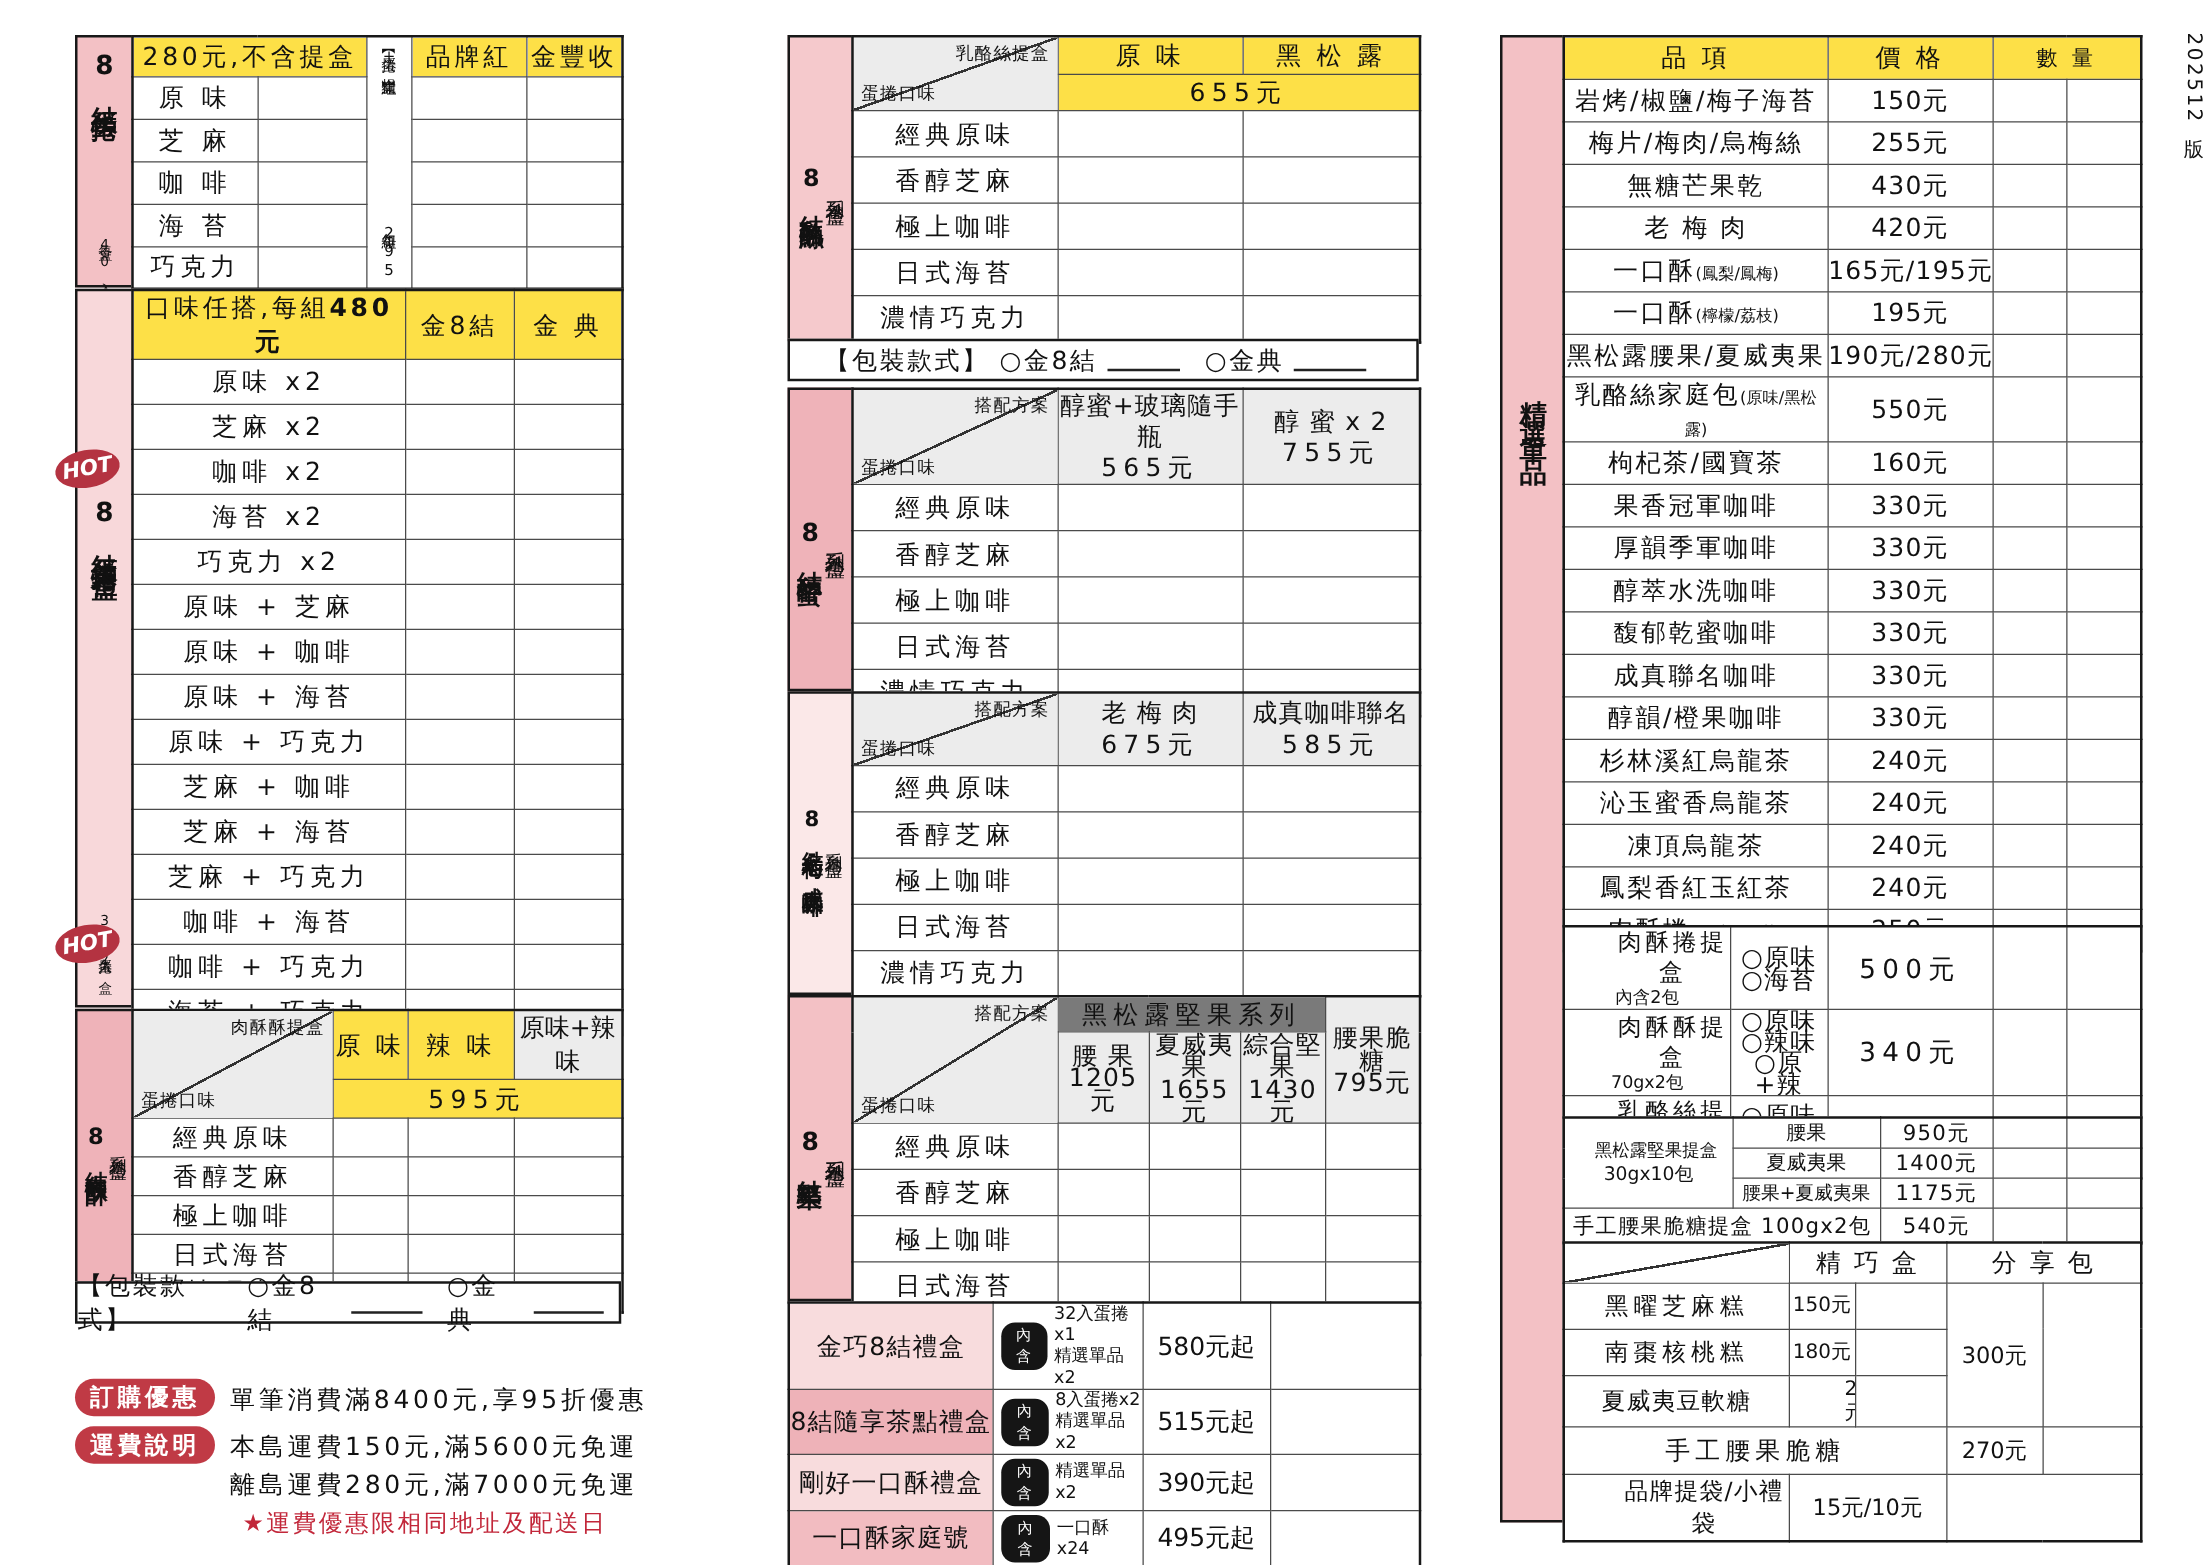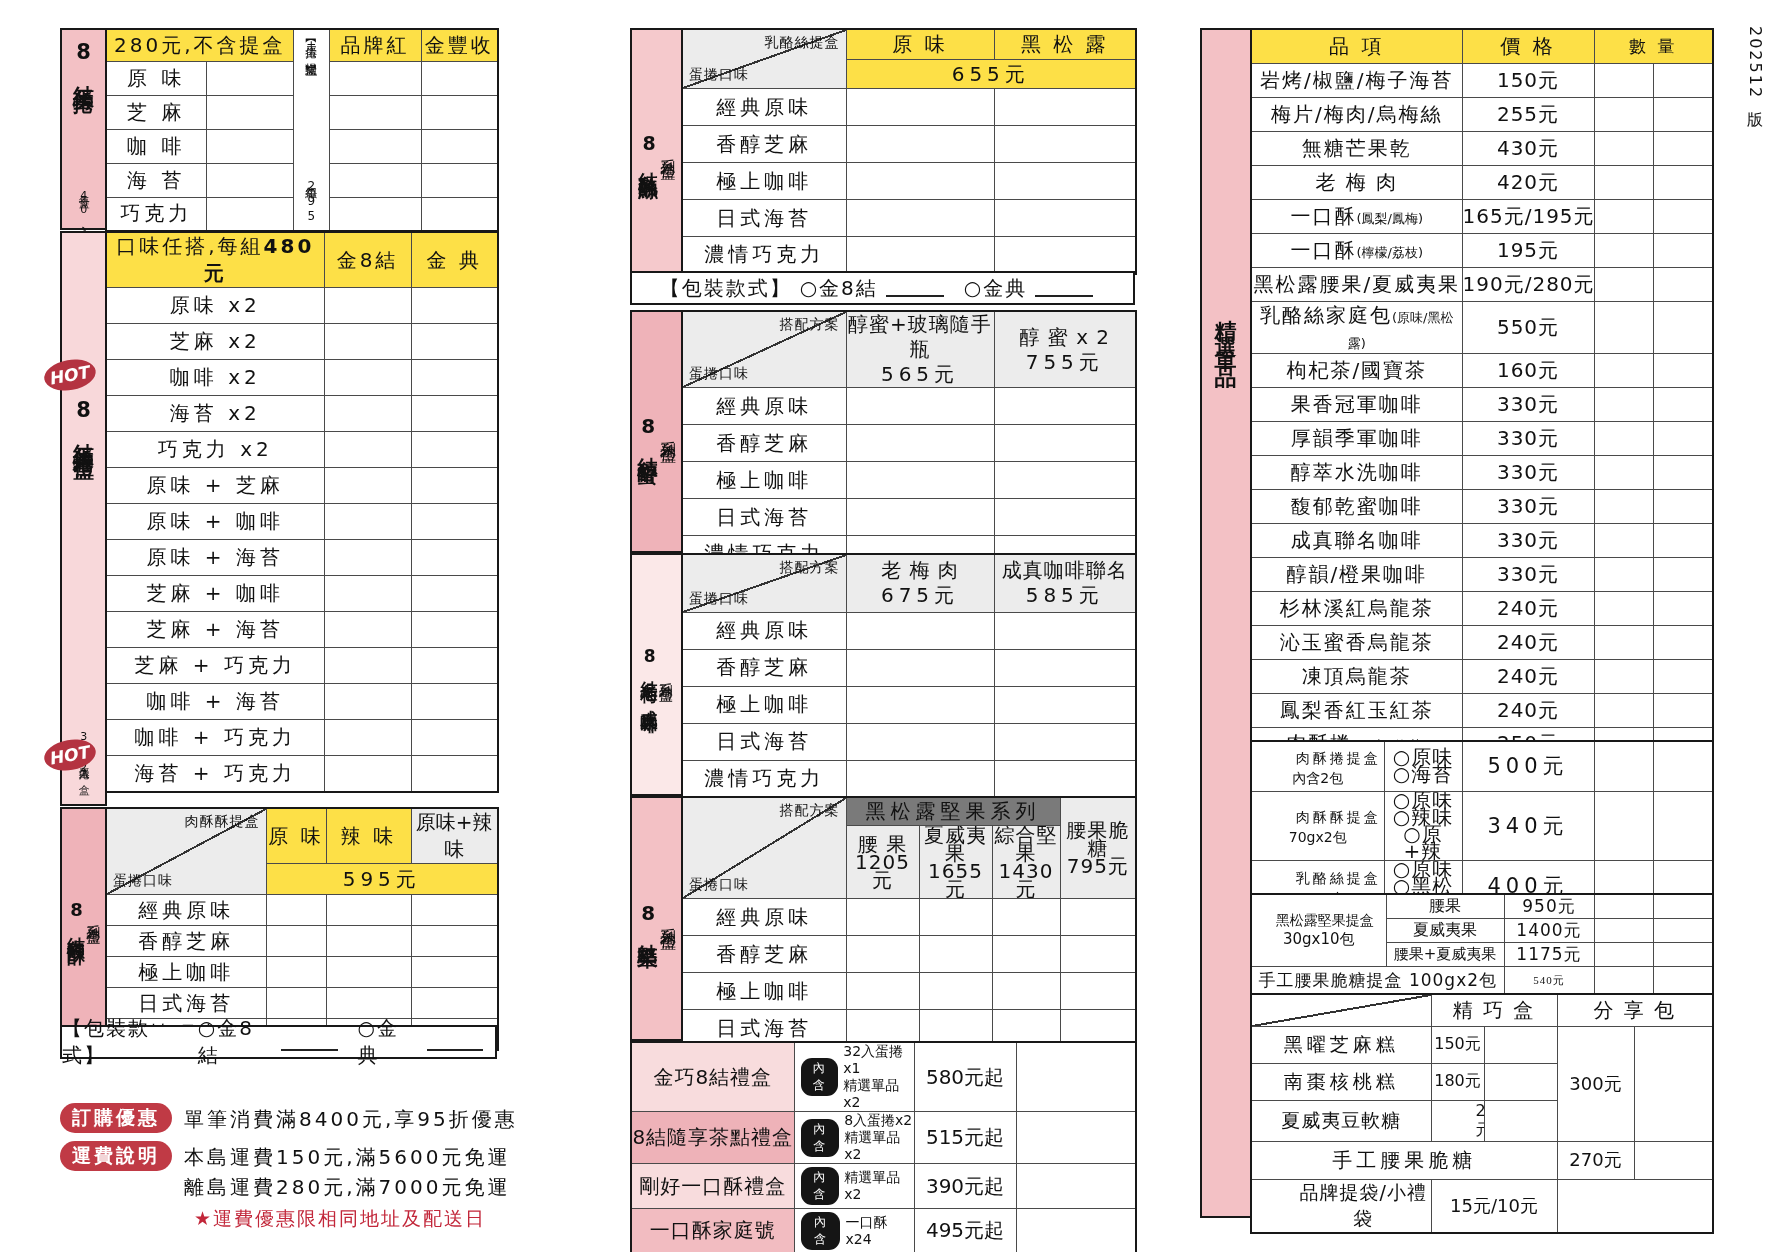--- a/index.html
+++ b/index.html
@@ -43,21 +43,21 @@
   
   .packfoot{position:absolute;border:2px solid #181818;background:#fff;display:flex;align-items:center;justify-content:center;gap:8px;font-size:20px;letter-spacing:2px;box-sizing:border-box;}
   .ul{width:58px;border-bottom:2px solid #222;height:15px;margin-right:12px;}
   .nbadge2{position:absolute;background:#c03a45;color:#fff;border-radius:16px;width:112px;height:30px;display:flex;align-items:center;justify-content:center;font-size:19px;letter-spacing:3px;font-weight:bold;}
   .ntext{position:absolute;font-size:20px;letter-spacing:3px;color:#111;white-space:nowrap;}
   .star{color:#c2273a;font-size:19px;letter-spacing:2px;}
   
   .rn{position:relative;font-size:19px;letter-spacing:2px;}
   .rnote{font-size:13px;letter-spacing:0;}
   .rn2{position:relative;}
-  .bn{font-size:14px;letter-spacing:3px;line-height:24px;margin-left:41px;}
+  .bn{font-size:19px;letter-spacing:3px;line-height:24px;margin-left:41px;}
   .bs{font-size:14px;line-height:17px;}
   .ro{font-size:14px;text-align:left;padding-left:6px;line-height:17px;letter-spacing:1px;}
   .gname{font-size:20px;letter-spacing:1px;}
   .gp1{background:#f8dcdd}.gp2{background:#eeb2b8}.gp3{background:#f8dcdd}.gp4{background:#f2bcc1}
   .gcont{display:flex;align-items:center;justify-content:flex-start;gap:5px;padding-left:6px;}
   .gcl{font-size:14px;line-height:17px;text-align:left;}
   .gprice{font-size:22px;}
   .version{position:absolute;left:1744px;top:26px;font-size:16px;writing-mode:vertical-lr;text-orientation:mixed;letter-spacing:2px;}
 </style>
 </head>
@@ -191,20 +191,25 @@
             <td></td>
             <td></td>
           </tr>
 
           <tr class="r36">
             <td class="nm">原味 + 海苔</td>
             <td></td>
             <td></td>
           </tr>
 
+          <tr class="r36">
+            <td class="nm">原味 + 巧克力</td>
+            <td></td>
+            <td></td>
+          </tr>
 
           <tr class="r36">
             <td class="nm">芝麻 + 咖啡</td>
             <td></td>
             <td></td>
           </tr>
 
           <tr class="r36">
             <td class="nm">芝麻 + 海苔</td>
             <td></td>
@@ -891,21 +896,21 @@
           <td></td>
         </tr>
         <tr class="r24">
           <td style="font-size:15px;">腰果+夏威夷果</td>
           <td class="rp" style="font-size:17px;">1175元</td>
           <td></td>
           <td></td>
         </tr>
         <tr class="r28">
           <td colspan="2" style="font-size:17px;letter-spacing:1px;">手工腰果脆糖提盒 100gx2包</td>
-          <td class="rp" style="font-size:11px;font-family:Liberation Serif, serif;">540元</td>
+          <td class="rp" style="font-size:17px;">540元</td>
           <td></td>
           <td></td>
         </tr>
       </tbody>
     </table>
 
     <table class="tbl" style="left:50px;top:965px;width:462px;">
       <colgroup>
           <col style="width:180px">
           <col style="width:53px">

